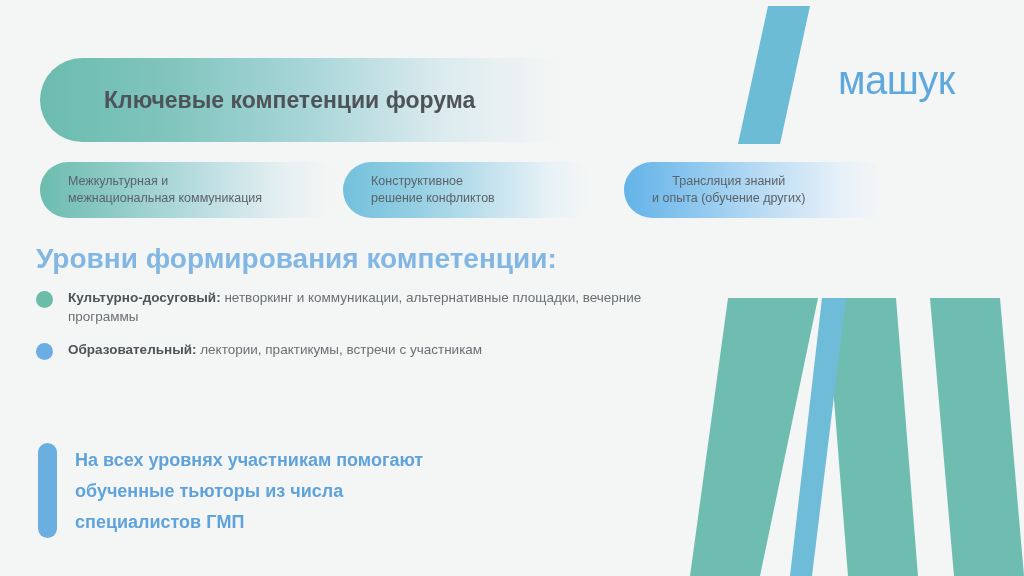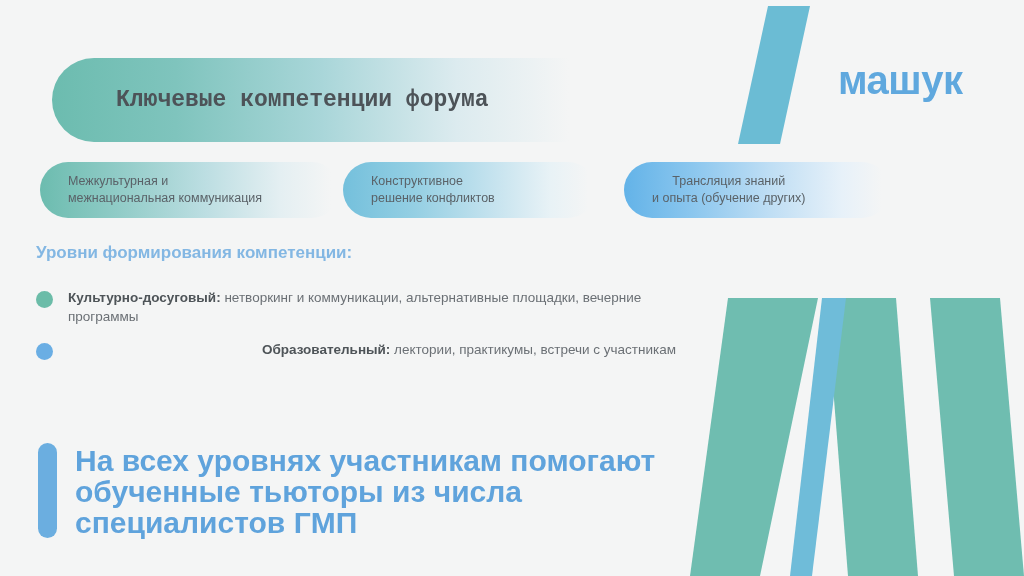--- a/index.html
+++ b/index.html
@@ -44,38 +44,37 @@
     left: 0;
     top: 0;
     width: 120px;
     height: 150px;
   }
   .logo-word {
     position: absolute;
     left: 110px;
     top: 58px;
     font-size: 40px;
-    font-weight: bold;
+    font-weight: normal;
     color: #5FA8DE;
     letter-spacing: -0.5px;
     white-space: nowrap;
   }
 
   
   .title-pill {
     position: absolute;
-    left: 52px;
+    left: 40px;
     top: 58px;
     width: 562px;
     height: 84px;
     border-radius: 42px;
     background: linear-gradient(90deg, #6CBCAF 0%, #7FC4BD 22%, #A9D6D9 48%, #DCEBEF 72%, #F4F5F5 92%);
     display: flex;
     align-items: center;
-    font-family: Liberation Mono, monospace;
   }
   .title-pill-text {
     padding-left: 64px;
     font-size: 23px;
     font-weight: bold;
     color: #4D5358;
     white-space: nowrap;
   }
 
   
@@ -113,39 +112,38 @@
     background: linear-gradient(90deg, #63B3E8 0%, #8AC6EE 25%, #BFDEF4 55%, #E7F1F9 82%, #F4F5F5 97%);
     text-align: center;
   }
   .pill-3 .pill-text { padding-left: 28px; }
 
   
   .section-heading {
     position: absolute;
     left: 36px;
     top: 243px;
-    font-size: 17px;
+    font-size: 28px;
     font-weight: bold;
     color: #83B7E3;
     white-space: nowrap;
   }
 
   
   .bullets {
     position: absolute;
     left: 36px;
     top: 288px;
     width: 640px;
   }
   .bullet {
     position: relative;
     display: flex;
     align-items: flex-start;
     margin-bottom: 14px;
-    justify-content: space-between;
   }
   .bullet-dot {
     flex: 0 0 auto;
     width: 17px;
     height: 17px;
     border-radius: 50%;
     margin-top: 3px;
     margin-right: 15px;
   }
   .bullet-body {
@@ -168,21 +166,21 @@
     align-items: stretch;
   }
   .callout-bar {
     width: 19px;
     border-radius: 10px;
     background: #6BAEE0;
     margin-right: 18px;
     flex: 0 0 auto;
   }
   .callout-text {
-    font-size: 30px;
+    font-size: 18px;
     line-height: 31px;
     font-weight: bold;
     color: #5FA3DC;
     white-space: pre-line;
     padding-top: 2px;
   }
 </style>
 </head>
 <body>
 

